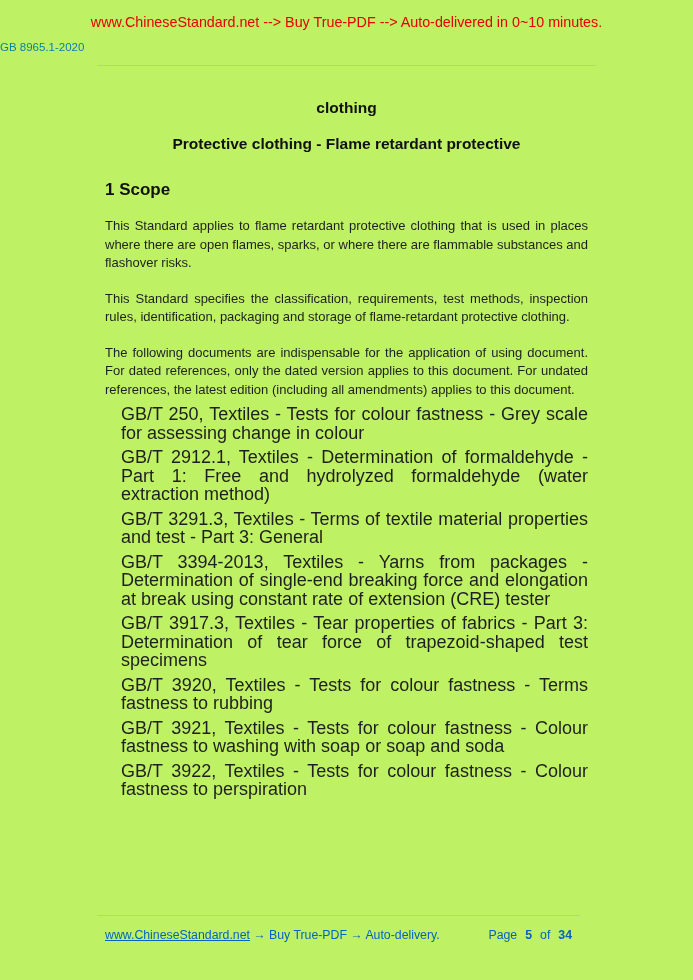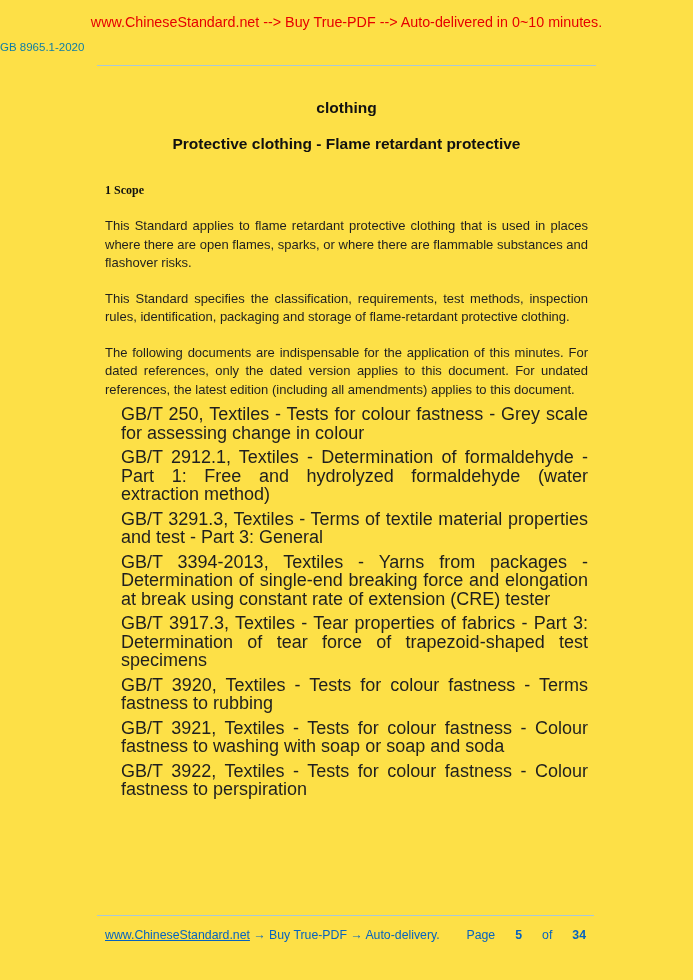--- a/index.html
+++ b/index.html
@@ -8,21 +8,21 @@
     width: 693px;
     height: 980px;
     background: #ffffff;
     font-family: "Liberation Sans", sans-serif;
     color: var(--body-text, #1f1f1f);
   }
   .page {
     position: relative;
     width: 693px;
     height: 980px;
-    background: #fde047;
+    background: #bef264;
     overflow: hidden;
   }
   .promo {
     margin-top: 13px;
     text-align: center;
     color: var(--promo-red, #e60000);
     font-size: 14.3px;
     line-height: 18px;
     cursor: pointer;
   }
@@ -42,63 +42,62 @@
   .doc-title {
     margin-top: 24px;
     text-align: center;
     font-weight: bold;
     font-size: 15.5px;
     color: #111111;
   }
   .title-line { line-height: 36px; }
   .sec-heading {
     margin: 18px 0 6px 0;
-    font-size: 12px;
+    font-size: 17px;
     line-height: 20px;
     font-weight: bold;
     color: #111111;
-    font-family: Liberation Serif, serif;
   }
   .para {
     margin: 17px 0 0 0;
     font-size: 13px;
     line-height: 18.5px;
     text-align: justify;
   }
   .ref {
     margin: 6px 0 0 16px;
     font-size: 18px;
     line-height: 18.5px;
     text-align: justify;
   }
   .page-footer {
     position: absolute;
     left: 0;
-    right: 2px;
+    right: 16px;
     bottom: 38px;
   }
   .rule-bottom { margin: 0 97px 12px 97px; }
   .footer-row {
     display: flex;
     justify-content: space-between;
     align-items: baseline;
     padding: 0 105px;
     font-size: 12.3px;
     color: var(--link-blue, #0563c1);
   }
   .footer-left { white-space: nowrap; }
   .footer-link {
     color: var(--link-blue, #0563c1);
     text-decoration: underline;
     cursor: pointer;
   }
   .footer-tail { color: var(--link-blue, #0563c1); }
   .footer-right {
     display: flex;
-    gap: 20px;
+    gap: 8px;
     white-space: nowrap;
   }
   .footer-right .num { font-weight: bold; }
 </style>
 </head>
 <body>
 
 <div class="page">
 
   <div class="promo">www.ChineseStandard.net --&gt; Buy True-PDF --&gt; Auto-delivered in 0~10 minutes.</div>
@@ -114,21 +113,21 @@
       <div class="title-line">Protective clothing - Flame retardant protective</div>
     </div>
 
     <h2 class="sec-heading">1 Scope</h2>
 
     <p class="para">This Standard applies to flame retardant protective clothing that is used in places where there are open flames, sparks, or where there are flammable substances and flashover risks.</p>
 
     <p class="para">This Standard specifies the classification, requirements, test methods, inspection rules, identification, packaging and storage of flame-retardant protective clothing.</p>
 
 
-    <p class="para">The following documents are indispensable for the application of this minutes. For dated references, only the dated version applies to this document. For undated references, the latest edition (including all amendments) applies to this document.</p>
+    <p class="para">The following documents are indispensable for the application of using document. For dated references, only the dated version applies to this document. For undated references, the latest edition (including all amendments) applies to this document.</p>
 
     <p class="ref">GB/T 250, Textiles - Tests for colour fastness - Grey scale for assessing change in colour</p>
 
     <p class="ref">GB/T 2912.1, Textiles - Determination of formaldehyde - Part 1: Free and hydrolyzed formaldehyde (water extraction method)</p>
 
     <p class="ref">GB/T 3291.3, Textiles - Terms of textile material properties and test - Part 3: General</p>
 
     <p class="ref">GB/T 3394-2013, Textiles - Yarns from packages - Determination of single-end breaking force and elongation at break using constant rate of extension (CRE) tester</p>
 
     <p class="ref">GB/T 3917.3, Textiles - Tear properties of fabrics - Part 3: Determination of tear force of trapezoid-shaped test specimens</p>

